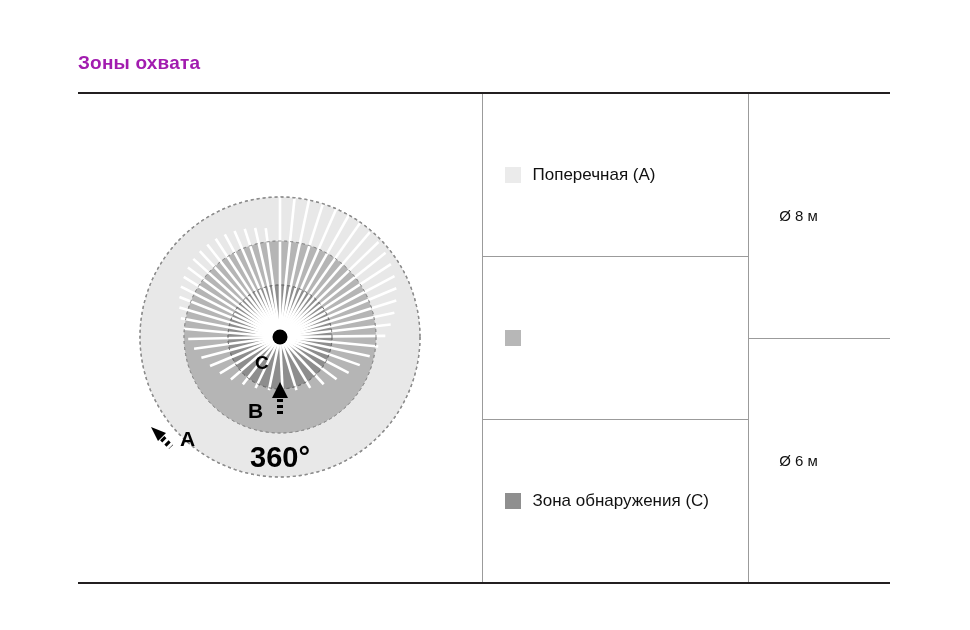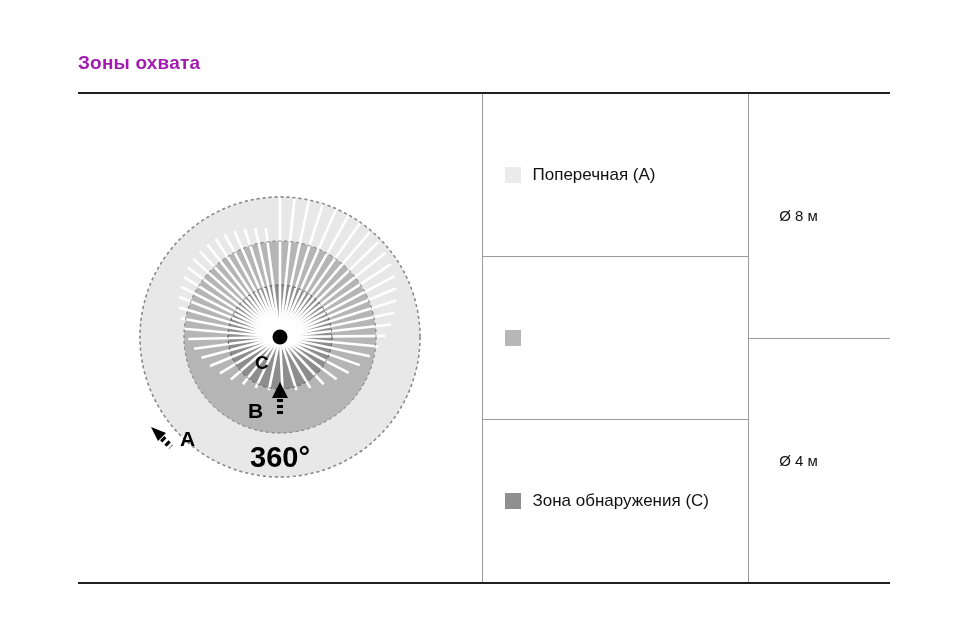--- a/index.html
+++ b/index.html
@@ -222,18 +222,18 @@
         <span class="swatch" style="background:#8f8f8f;"></span>
         <span class="legend-label">Зона обнаружения (C)</span>
       </div>
     </div>
 
     <div class="col-values">
       <div class="cell value-cell">
         <span class="value-label">Ø 8 м</span>
       </div>
       <div class="cell value-cell">
-        <span class="value-label">Ø 4 м</span>
+        <span class="value-label">Ø 6 м</span>
       </div>
     </div>
 
   </div>
 </div>
 
 </body></html>

